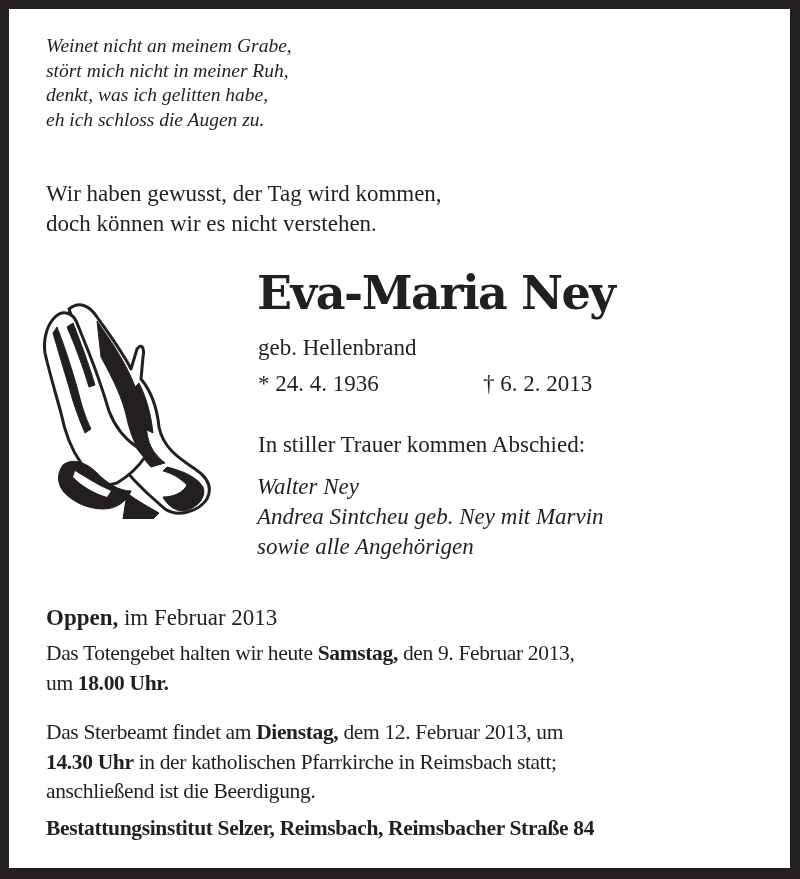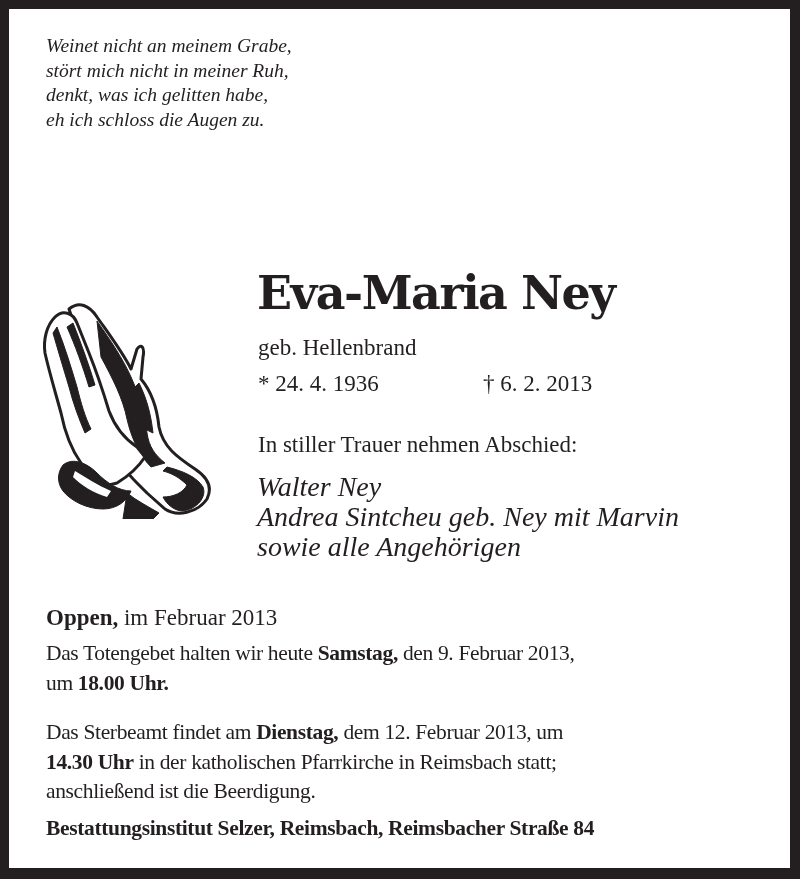--- a/index.html
+++ b/index.html
@@ -12,41 +12,45 @@
   }
   .abs { position: absolute; white-space: nowrap; }
   .poem { left: 37px; top: 25px; font-style: italic; font-size: 19.5px; line-height: 24.5px; font-family: "Liberation Serif", serif; }
   .poem div { height: 24.5px; }
   .verse { left: 37px; top: 170px; font-size: 23px; line-height: 30px; font-family: "Liberation Serif", serif; }
   .name { left: 248px; top: 251px; font-size: 46px; font-weight: bold; font-family: "DejaVu Serif", serif; letter-spacing: -1.5px; line-height: 66px; }
   .maiden { left: 249px; top: 324px; font-size: 23px; font-family: "Liberation Serif", serif; line-height: 30px; }
   .dates { left: 249px; top: 360px; font-size: 23px; font-family: "Liberation Serif", serif; line-height: 30px; width: 420px; }
   .dates .d { position: absolute; top: 0; }
   .abschied { left: 249px; top: 421px; font-size: 23px; font-family: "Liberation Serif", serif; line-height: 30px; }
-  .mourners { left: 248px; top: 463px; font-size: 28px; font-style: italic; font-family: "Liberation Serif", serif; line-height: 30px; }
+  .mourners { left: 248px; top: 463px; font-size: 23px; font-style: italic; font-family: "Liberation Serif", serif; line-height: 30px; }
   .hands { left: 18px; top: 278px; width: 190px; height: 232px; }
   .place { left: 37px; top: 584px; font-size: 23px; font-family: "Liberation Serif", serif; line-height: 30px; margin-top: 10px; }
   .para { left: 37px; font-size: 21.5px; font-family: "Liberation Serif", serif; line-height: 29.5px; letter-spacing: -0.35px; }
   .p1 { top: 630px; }
   .p2 { top: 702px; margin-top: 7px; }
   .p3 { top: 805px; font-weight: bold; }
   b { font-weight: bold; }
 </style>
 </head>
 <body>
 
 <div class="card">
 
   <div class="abs poem">
     <div>Weinet nicht an meinem Grabe,</div>
     <div>stört mich nicht in meiner Ruh,</div>
     <div>denkt, was ich gelitten habe,</div>
     <div>eh ich schloss die Augen zu.</div>
   </div>
 
+  <div class="abs verse">
+    <div>Wir haben gewusst, der Tag wird kommen,</div>
+    <div>doch können wir es nicht verstehen.</div>
+  </div>
 
   <div class="abs hands">
     <svg width="190" height="232" viewBox="0 0 190 232">
       <g fill="#231f20" stroke="#231f20" stroke-linejoin="round">
 
         <path d="M42 22 C52 14 62 18 70 30 C84 50 96 66 104 82 L110 62 C114 56 118 60 116 70 L114 92 C124 104 130 120 132 140 C136 160 150 170 168 182 C180 190 186 200 180 212 C170 226 150 230 138 222 L120 206 L110 196 C100 186 92 176 88 160 Z" fill="#fff" stroke-width="3"></path>
         <path d="M70 34 C84 54 96 72 104 90 C112 108 118 126 120 146 C122 160 128 168 138 176 L124 180 C112 168 104 150 100 132 C96 112 86 92 74 70 Z"></path>
         <path d="M112 96 C120 112 124 128 126 146 L118 142 C116 128 112 112 108 100 Z"></path>
         <path d="M140 180 C156 184 170 190 176 200 C180 210 170 222 156 224 C148 224 140 218 136 210 C146 210 156 206 160 198 C152 190 144 186 136 184 Z"></path>
 
@@ -68,21 +72,21 @@
     <span class="d" style="left:0">
       <span>*</span>
       <span>24. 4. 1936</span>
     </span>
     <span class="d" style="left:225px">
       <span>†</span>
       <span>6. 2. 2013</span>
     </span>
   </div>
 
-  <div class="abs abschied">In stiller Trauer nehmen Abschied:</div>
+  <div class="abs abschied">In stiller Trauer kommen Abschied:</div>
 
   <div class="abs mourners">
     <div>Walter Ney</div>
     <div>Andrea Sintcheu geb. Ney mit Marvin</div>
     <div>sowie alle Angehörigen</div>
   </div>
 
   <div class="abs place"><b>Oppen,</b><span> im Februar 2013</span></div>
 
   <div class="abs para p1">

